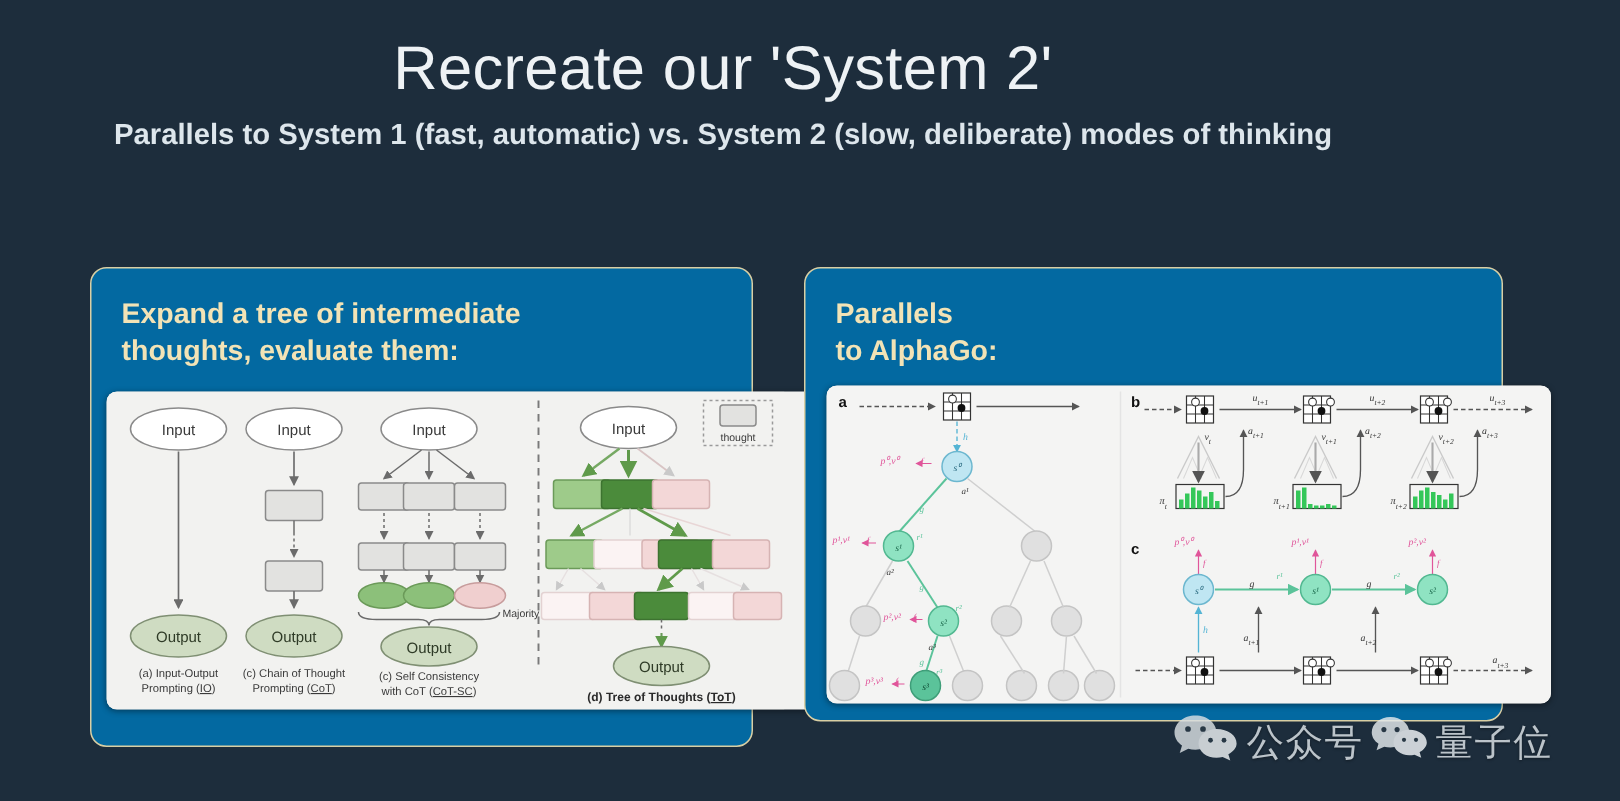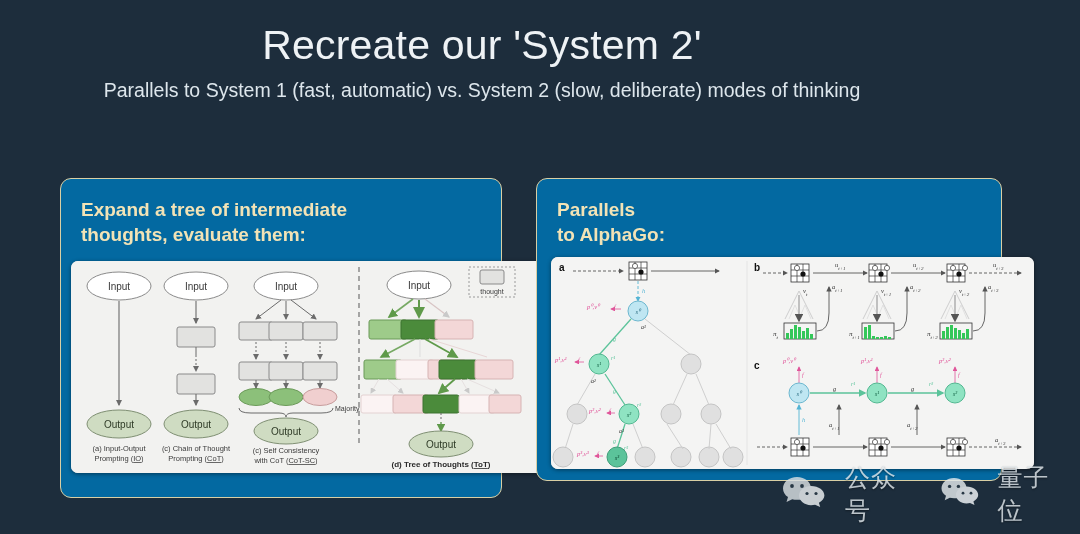--- a/index.html
+++ b/index.html
@@ -9,21 +9,21 @@
     font-family:"Liberation Sans",sans-serif;
     position:relative;
   }
   
   .title-wrap{position:absolute;left:0;top:22px;width:964px;text-align:center;}
   .slide-title{
     font-size:41px;color:#eef2f5;font-weight:400;letter-spacing:.2px;
     line-height:1.15;margin:0;
   }
   .slide-sub{
-    margin:9px 0 0 0;font-size:19.5px;color:#dde6ec;font-weight:400;line-height:1.33;
+    margin:9px 0 0 0;font-size:19.5px;color:#dde6ec;font-weight:700;line-height:1.33;
   }
   
   .panel{
     position:absolute;background:#0369a1;border:1.6px solid #d9cfa4;border-radius:11px;
     box-sizing:border-box;
   }
   #panel-left{left:60px;top:178px;width:442px;height:320px;}
   #panel-right{left:536px;top:178px;width:466px;height:303px;}
   .panel-head{
     position:absolute;left:20px;top:18px;right:14px;
@@ -35,21 +35,21 @@
     position:absolute;background:#f2f2f0;border-radius:7px;
     box-shadow:0 1px 4px rgba(0,0,0,.45);
     overflow:hidden;
   }
   #tot-sheet{left:10px;top:82px;width:520px;height:212px;}
   #ago-sheet{left:14px;top:78px;width:483px;height:212px;}
   .sheet svg{display:block;}
   
   .watermark{
     position:absolute;left:782px;top:468px;width:292px;height:52px;
-    display:flex;align-items:center;gap:19px;
+    display:flex;align-items:center;gap:5px;
     opacity:.82;pointer-events:none;
   }
   .wm-text{
     font-size:25px;color:#dfe6ea;letter-spacing:1px;
     font-family:"DejaVu Sans",sans-serif;font-weight:500;
     text-shadow:0 1px 2px rgba(0,0,0,.5);
   }
   .wm-icon{flex:0 0 auto;}
 </style>
 </head>

